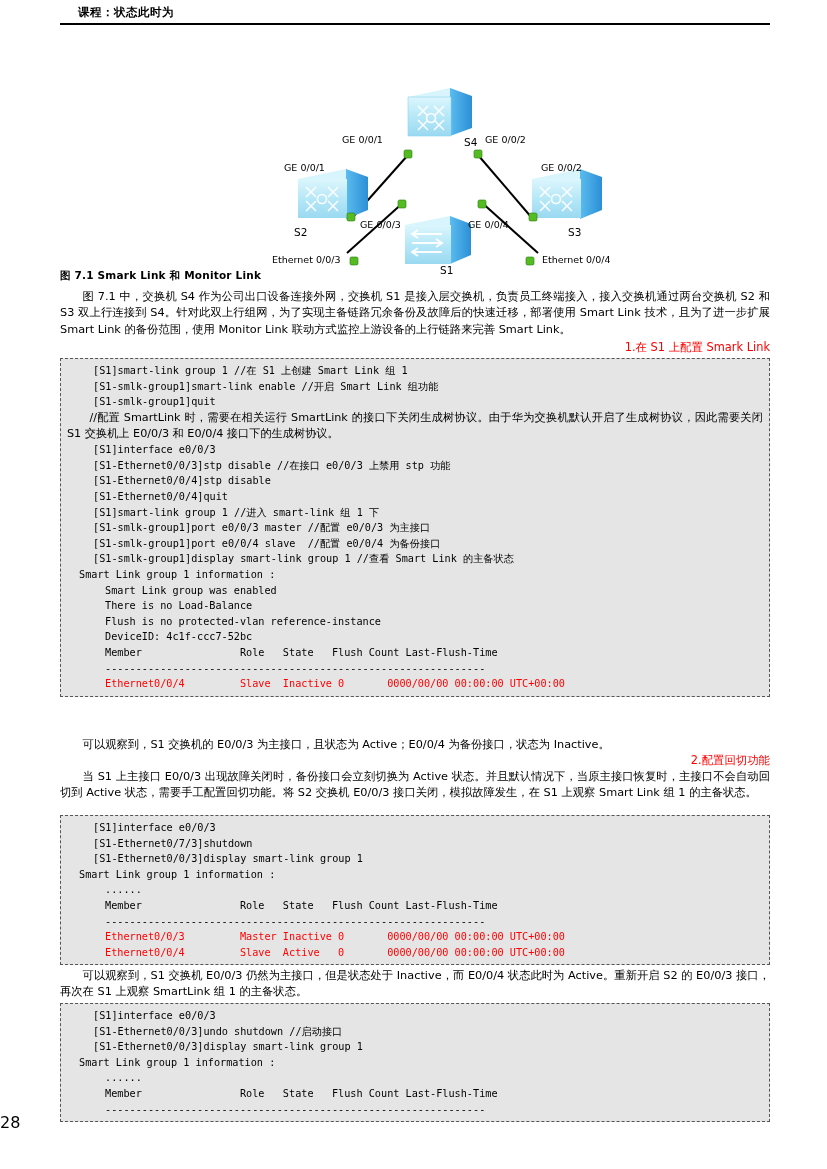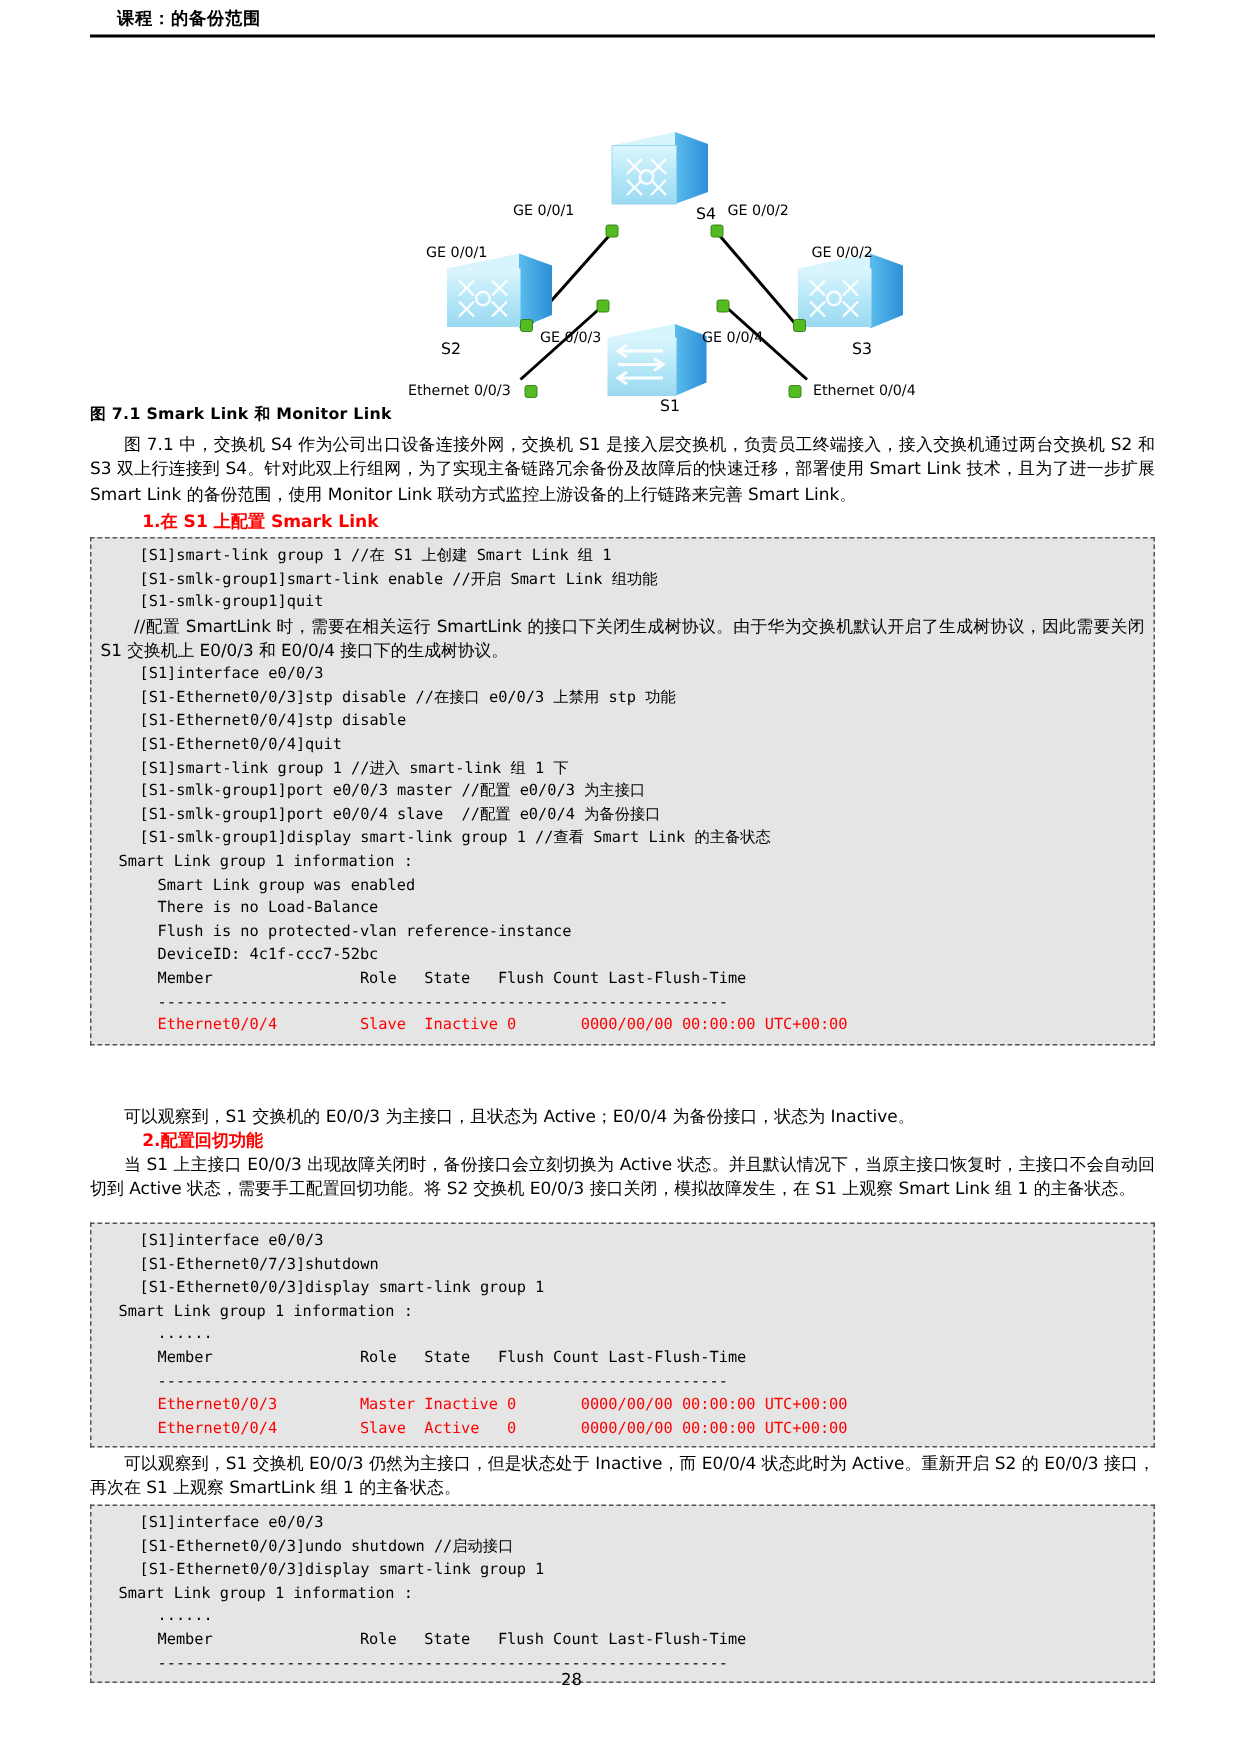--- a/index.html
+++ b/index.html
@@ -81,28 +81,29 @@
     font-size: 11.3px;
     line-height: 16.4px;
     text-align: justify;
     text-justify: inter-ideograph;
     text-indent: 2em;
     letter-spacing: 0;
   }
 
   .section-head {
     position: absolute;
-    left: 72px;
+    left: 60px;
     width: 710px;
     color: #ff0000;
     font-family: "DejaVu Sans", sans-serif;
-    font-weight: bold;
+    font-weight: normal;
     font-size: 11.4px;
     line-height: 15px;
     text-indent: 2em;
+    text-align: right;
   }
 
   
   .codeblock {
     position: absolute;
     left: 60px;
     width: 710px;
     box-sizing: border-box;
     border: 1px dashed #555;
     background: #e5e5e5;
@@ -129,32 +130,31 @@
   .code-line.lvl0 { padding-left: 12px; }
   .code-line.lvl1 { padding-left: 26px; }
   .code-line.lvl2 { padding-left: 38px; }
 
   
   .page-number {
     position: absolute;
     left: 0;
     top: 1113px;
     width: 762px;
-    text-align: center;
-    font-family: "DejaVu Sans", sans-serif;
-    font-size: 11px;
+    font-family: "DejaVu Sans", sans-serif;
+    font-size: 16px;
   }
 </style>
 </head>
 <body>
 
 <div class="page">
 
   <div class="header">
-    <div class="header-title">课程：的备份范围</div>
+    <div class="header-title">课程：状态此时为</div>
     <div class="header-rule"></div>
   </div>
 
   <div class="figure">
     <svg class="diagram" viewBox="0 0 710 235">
       <defs>
         <linearGradient id="faceGrad" x1="0" y1="0" x2="0" y2="1">
           <stop offset="0%" stop-color="#dcf6fd"></stop>
           <stop offset="55%" stop-color="#b3e6f7"></stop>
           <stop offset="100%" stop-color="#9ad9f1"></stop>

